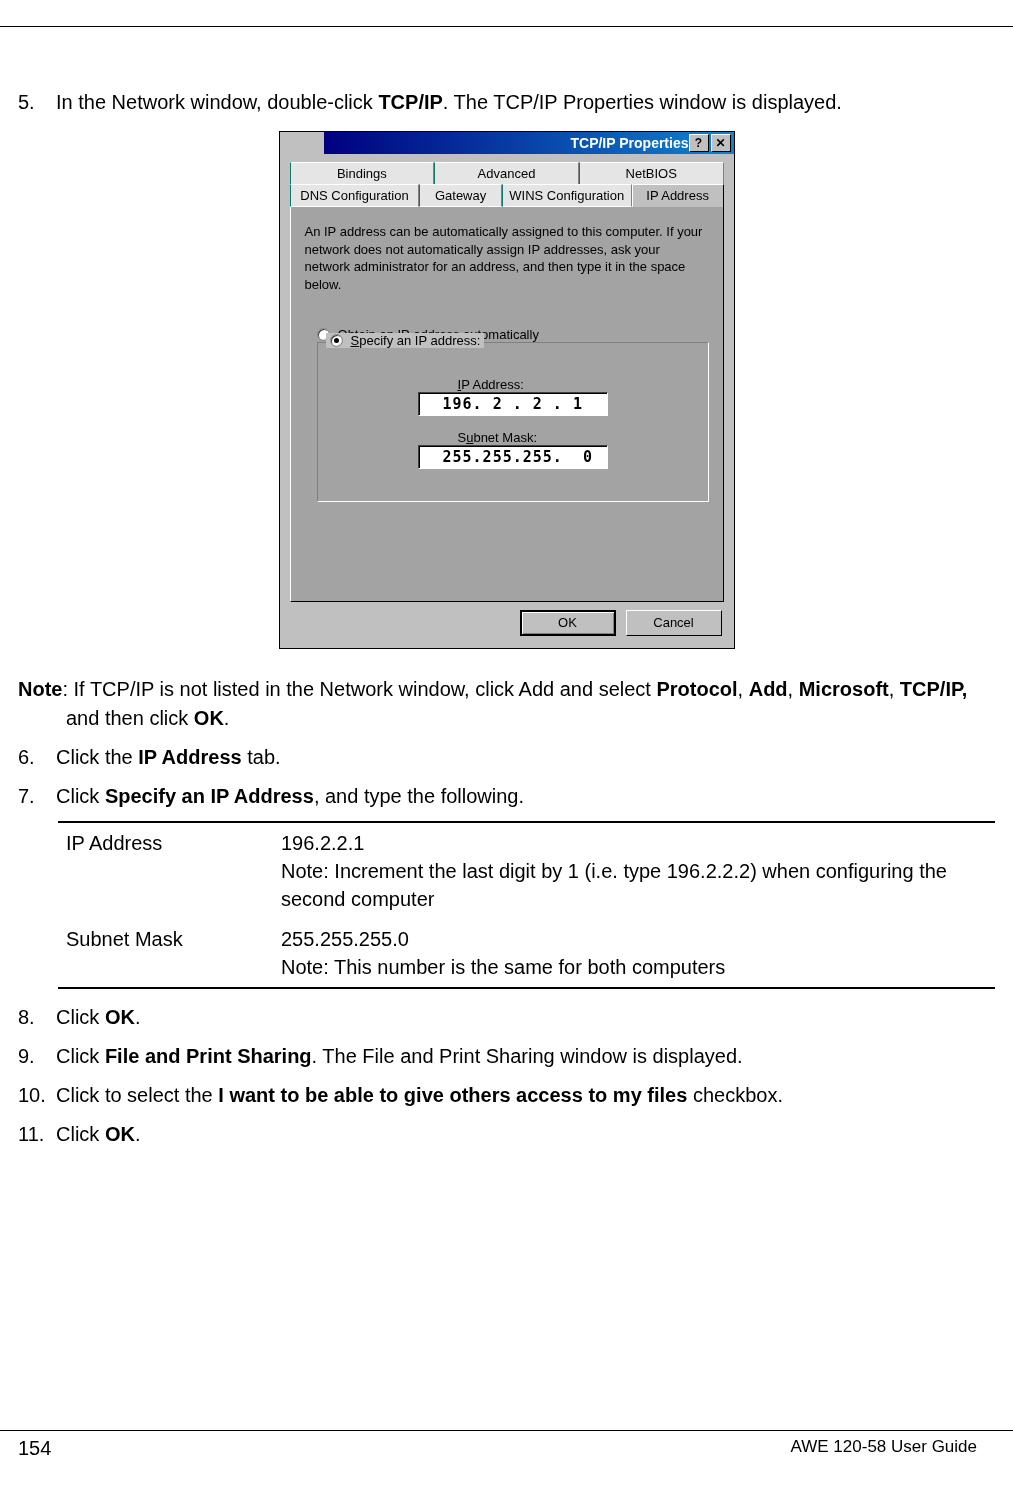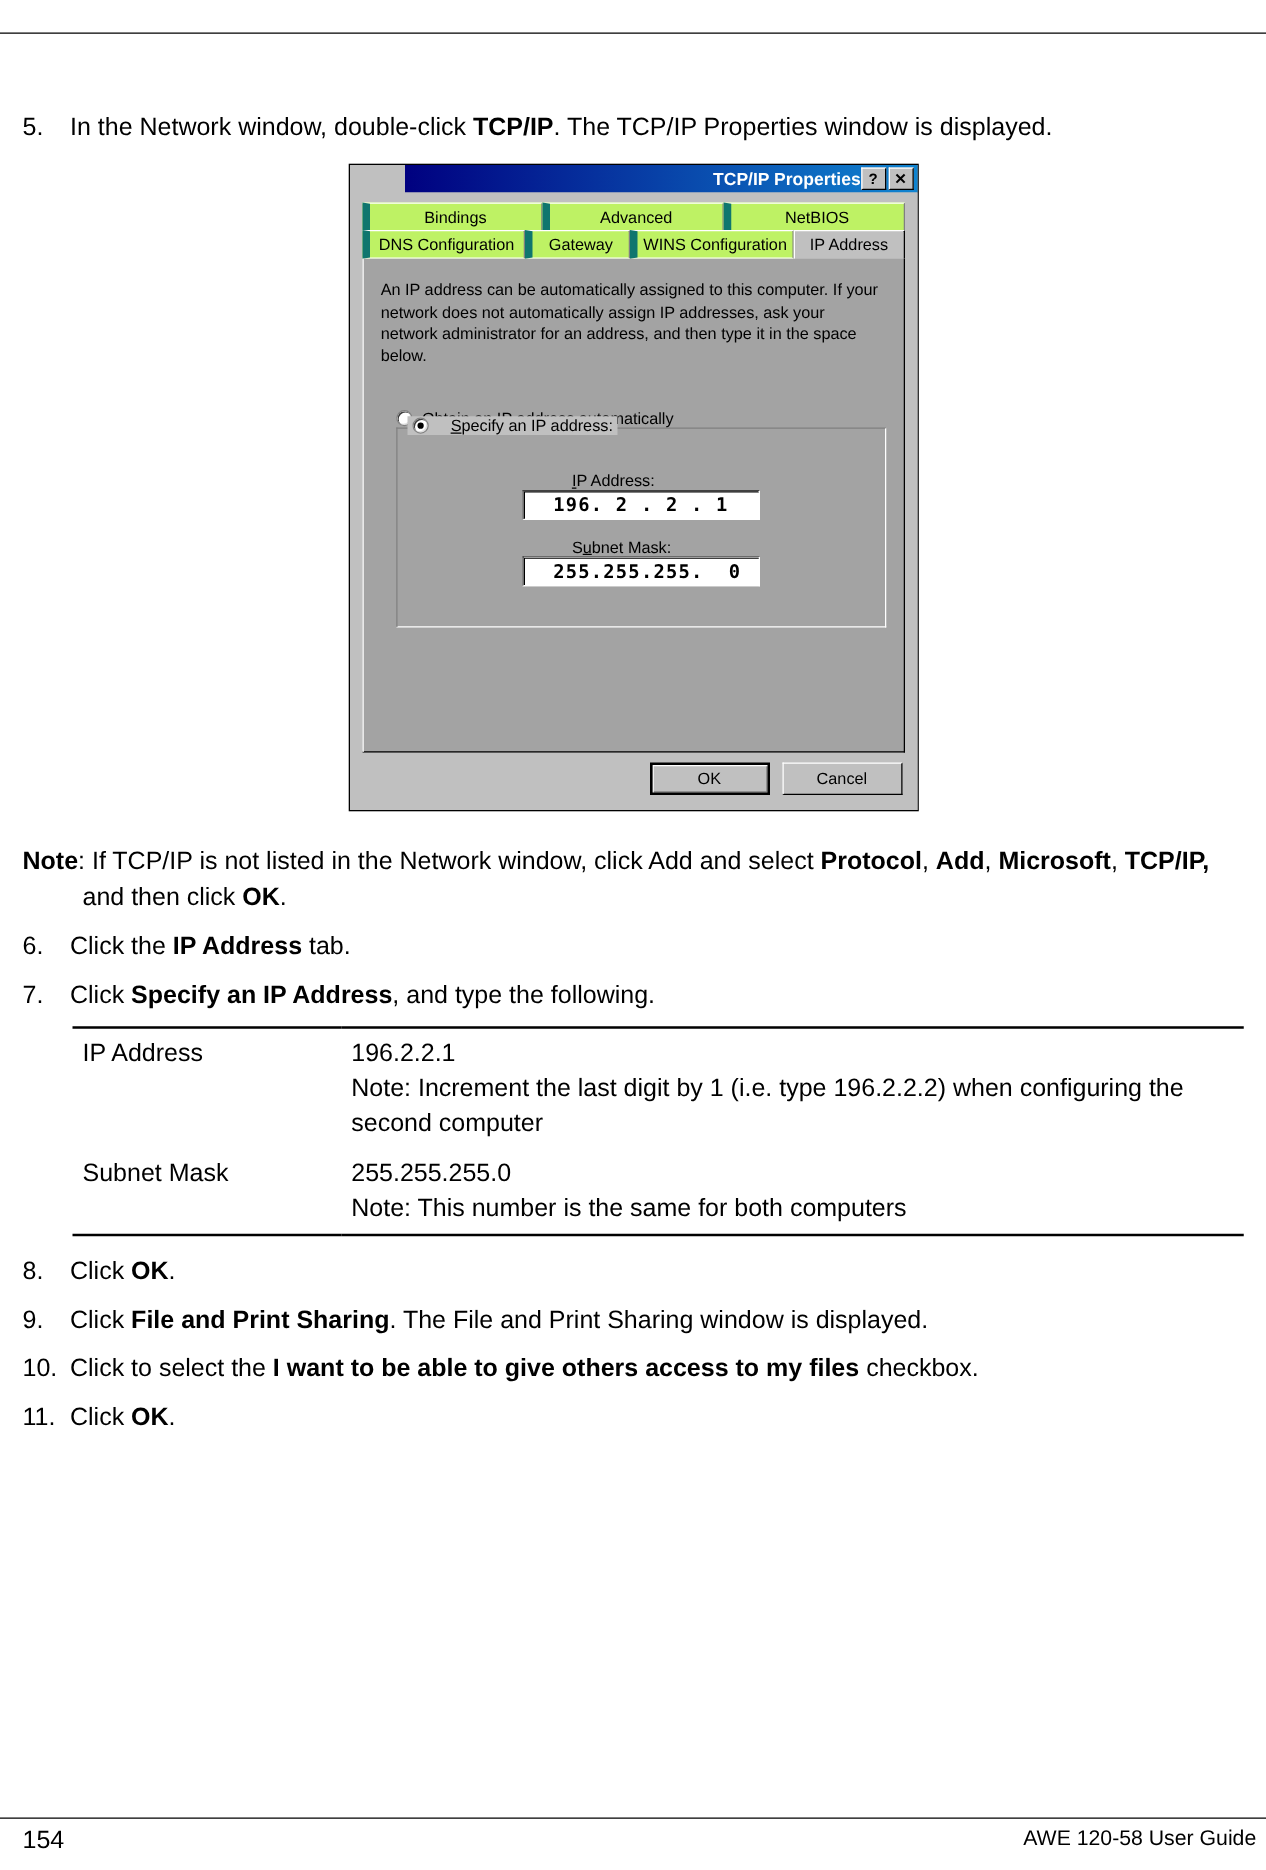--- a/index.html
+++ b/index.html
@@ -66,23 +66,23 @@
     }
     .dialog-body {
       padding: 8px 10px 10px;
       background: #c0c0c0;
     }
     .tabs-row { display: flex; }
     .tab {
       flex: 1;
       text-align: center;
       padding: 3px 2px;
-      background: #bef264;
+      background: #e5e5e5;
       border-top: 1px solid #fff;
-      border-left: 6px solid #0f766e;
+      border-left: 1px solid #0f766e;
       border-right: 1px solid #808080;
       font-size: 13px;
       position: relative;
       white-space: nowrap;
     }
     .tab.row2 { border-bottom: 1px solid #fff; }
     .tab.active {
       border: 1px solid #fff;
       border-right: 1px solid #000;
       border-bottom: none;
@@ -114,21 +114,21 @@
       border-top: 1px solid #808080;
       border-right: 1px solid #fff;
       border-bottom: 1px solid #fff;
       padding: 20px 16px 18px;
       margin-left: 12px;
       margin-top: -10px;
       position: relative;
     }
     .group-legend {
       position: absolute; top: -10px; left: 8px; background: #c0c0c0; padding: 0 4px;
-      display: flex; align-items: center; gap: 18px; font-size: 13px;
+      display: flex; align-items: center; gap: 8px; font-size: 13px;
     }
     .ip-row { display: flex; align-items: center; margin: 14px 0; flex-direction: column; }
     .ip-label { width: 110px; font-size: 13px; }
     .ip-input {
       width: 190px; height: 24px; background: #fff;
       border-top: 1px solid #404040; border-left: 1px solid #404040;
       border-right: 1px solid #fff; border-bottom: 1px solid #fff;
       box-shadow: inset 1px 1px 0 #000;
       font-family: monospace; font-size: 15px; font-weight: 700;
       letter-spacing: 1px;
@@ -153,26 +153,26 @@
       margin: 8px 0 14px 40px;
       width: calc(100% - 40px);
     }
     table.spec td { vertical-align: top; padding: 6px 8px; font-size: 20px; line-height: 1.4; }
     table.spec tr:first-child td { border-top: 2px solid #000; }
     table.spec tr:last-child td { border-bottom: 2px solid #000; }
     table.spec td:first-child { width: 215px; }
 
     .footer {
       position: absolute;
-      bottom: 12px; left: 0; right: 0;
+      bottom: 36px; left: 0; right: 0;
       border-top: 1px solid #000;
       padding-top: 6px;
       display: flex; justify-content: space-between;
       font-size: 17px;
-      padding-left: 18px; padding-right: 8px;
+      padding-left: 18px; padding-right: 36px;
     }
     .footer .pg { font-size: 20px; }
   </style>
 </head>
 <body>
 
 <div class="header-region">
   <hr class="header-line">
 </div>
 

